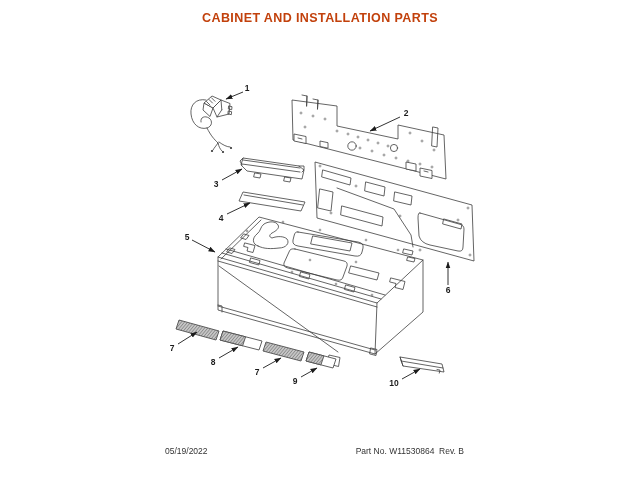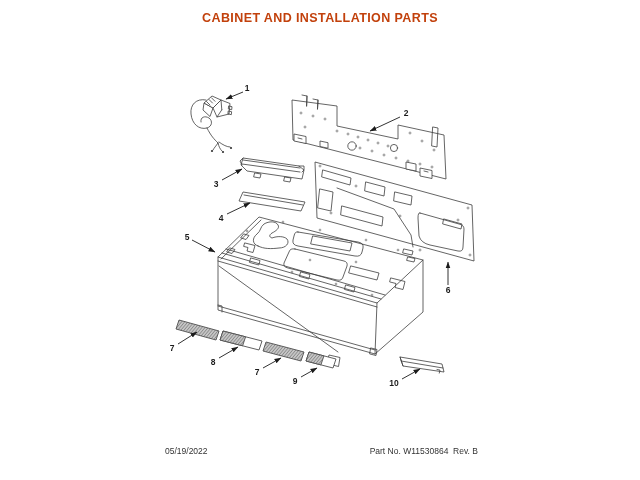--- a/index.html
+++ b/index.html
@@ -4,21 +4,21 @@
 <style>
   html,body{margin:0;padding:0;background:#ffffff;}
   #page{position:relative;width:640px;height:480px;background:#ffffff;overflow:hidden;
         font-family:"Liberation Sans",sans-serif;}
   .title{position:absolute;top:11px;left:0;width:640px;text-align:center;
          font-size:12.5px;font-weight:bold;letter-spacing:.4px;color:#c2410c;}
   .footer{position:absolute;top:446px;left:0;width:640px;height:14px;
           font-size:8.5px;color:#333;}
   .footer .date{position:absolute;left:165px;top:0;white-space:pre;}
   .footer .pageno{position:absolute;left:0;right:0;top:0;text-align:center;}
-  .footer .partinfo{position:absolute;right:162px;top:0;white-space:pre;padding-left:40px;}
+  .footer .partinfo{position:absolute;right:176px;top:0;white-space:pre;padding-left:40px;}
   svg{position:absolute;top:0;left:0;}
   .ln{fill:none;stroke:#3d3d3d;stroke-width:.8;stroke-linejoin:round;stroke-linecap:round;}
   .fw{fill:#ffffff;stroke:#3d3d3d;stroke-width:.8;stroke-linejoin:round;}
   .dot{fill:none;stroke:#555;stroke-width:.6;}
   .leader{stroke:#1b1b1b;stroke-width:.9;fill:none;}
   .co-num{font:600 8.5px "Liberation Sans",sans-serif;fill:#1b1b1b;text-anchor:middle;}
   .hstrip{stroke:#4f4f4f;stroke-width:.9;stroke-linejoin:round;}
 </style>
 </head>
 <body>

